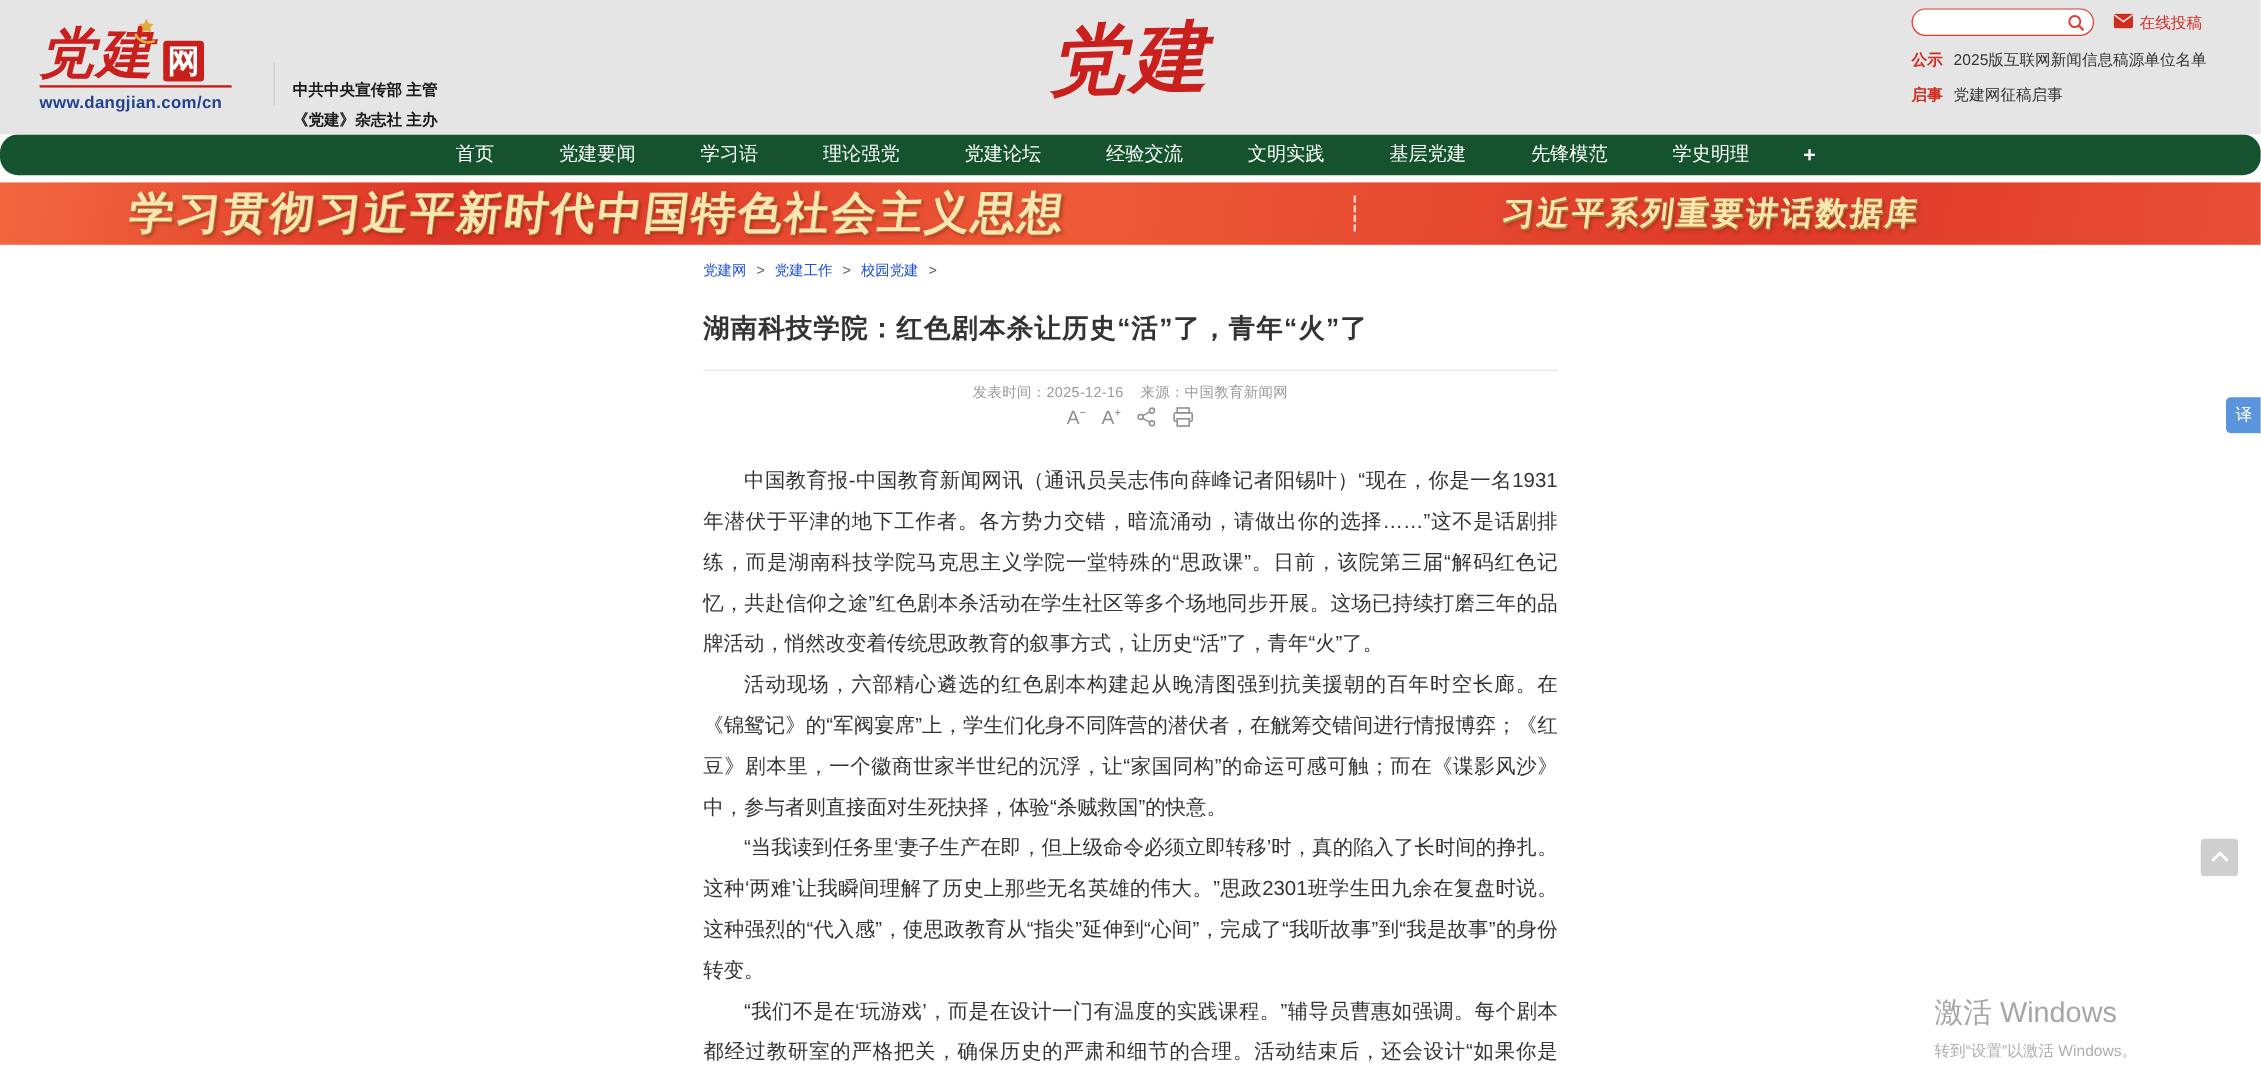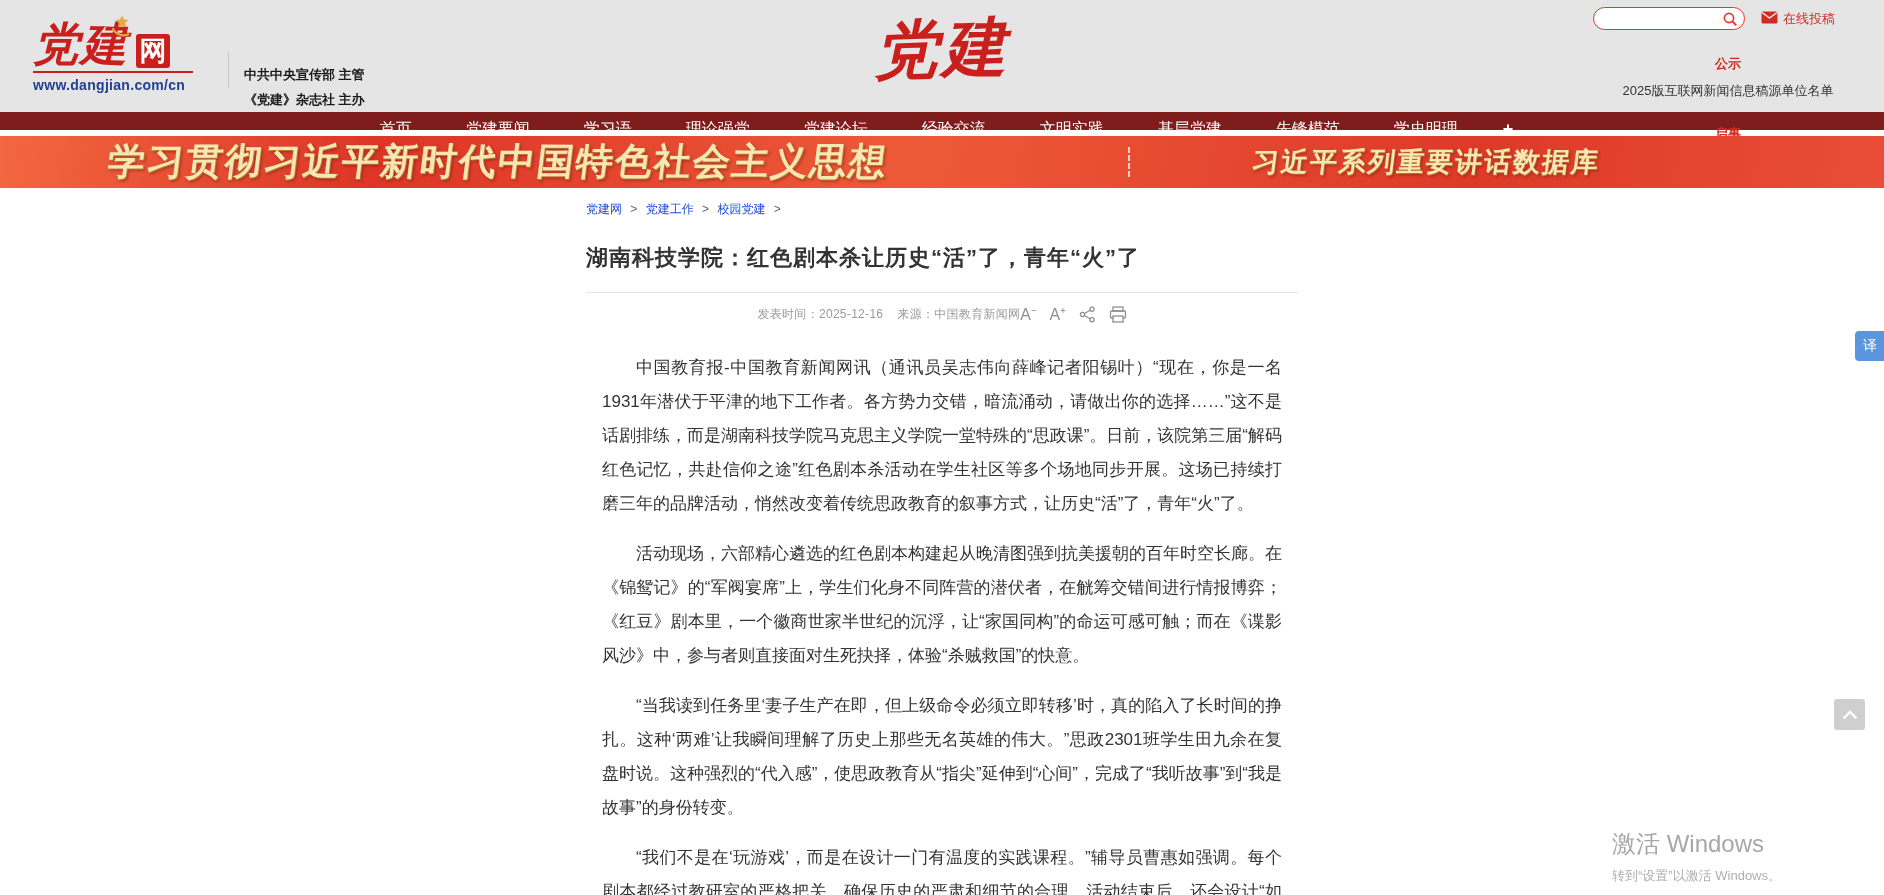--- a/index.html
+++ b/index.html
@@ -38,28 +38,28 @@
   .search-box {
     position:relative; width:152px; height:23px;
     border:1px solid #e0392e; border-radius:12px; background:#fff;
   }
   .search-box input {
     border:none; outline:none; background:transparent;
     width:118px; height:19px; margin:1px 0 0 10px; font-size:12px;
   }
   .search-btn { position:absolute; right:6px; top:3px; cursor:pointer; }
   .submit-link { display:flex; align-items:center; gap:5px; color:#d02c22; font-size:13px; text-decoration:none; cursor:pointer; }
-  .notice-row { margin-top:25px; font-size:13px; display:flex; gap:9px; align-items:center;flex-direction:column; }
+  .notice-row { margin-top:11px; font-size:13px; display:flex; gap:9px; align-items:center; }
   .notice-tag { color:#d02c22; font-weight:bold; }
   .notice-text { color:#333; text-decoration:none; cursor:pointer; }
 
   
   .main-nav {
-    height:18px; background:#7f1d1d;
-    display:flex; justify-content:center; align-items:stretch;
+    height:34px; background:#14532d;
+    display:flex; justify-content:center; align-items:stretch;border-radius:15px;
   }
   .main-nav a {
     color:#fff; font-size:16px; line-height:34px; padding:0 27px;
     text-decoration:none; cursor:pointer; white-space:nowrap;
   }
   .main-nav a.plus { font-size:18px; font-weight:bold; padding:0 18px; }
 
   
   .banner {
     position:relative; height:52px; margin-top:6px;
@@ -82,28 +82,28 @@
   
   main { width:712px; margin:0 auto; padding-top:13px; }
   .breadcrumb { font-size:12px; color:#444; }
   .breadcrumb a { color:#1d4ed8; text-decoration:none; cursor:pointer; }
   .breadcrumb .sep { margin:0 5px; color:#666; }
   .article-title {
     margin:25px 0 0 0; font-size:22px; font-weight:bold; color:#333;
     text-align:left; letter-spacing:1px;
   }
   .title-line { border:none; border-top:1px solid #e3e3e3; margin:19px 0 0 0; }
-  .meta-row { display:flex; justify-content:center; align-items:center; margin-top:10px; }
+  .meta-row { display:flex; justify-content:center; align-items:center; margin-top:10px;flex-direction:column; }
   .meta-left { color:#9a9a9a; font-size:12px; letter-spacing:.3px; }
   .meta-left .gap { display:inline-block; width:14px; }
   .tools { display:flex; gap:13px; align-items:center; color:#8f8f8f; }
   .tool-text { font-size:16px; cursor:pointer; color:#8f8f8f; }
   .tool-icon { cursor:pointer; display:flex; }
   .article-body { margin-top:26px; font-size:17px; line-height:2.0; color:#333; text-align:justify; }
-  .article-body p { text-indent:2em; margin:16px; }
+  .article-body p { text-indent:2em; margin:0; }
 
   
   .translate-btn {
     position:absolute; right:0; top:330px; background:#5a95dd; color:#fff;
     font-size:14px; padding:6px 7px 6px 8px; border-radius:5px 0 0 5px;
     border:1px solid #fff; border-right:none; cursor:pointer;
   }
   .back-top {
     position:absolute; left:1834px; top:699px; width:31px; height:31px;
     background:#cfcfcf; border-radius:3px; display:flex; align-items:center;

